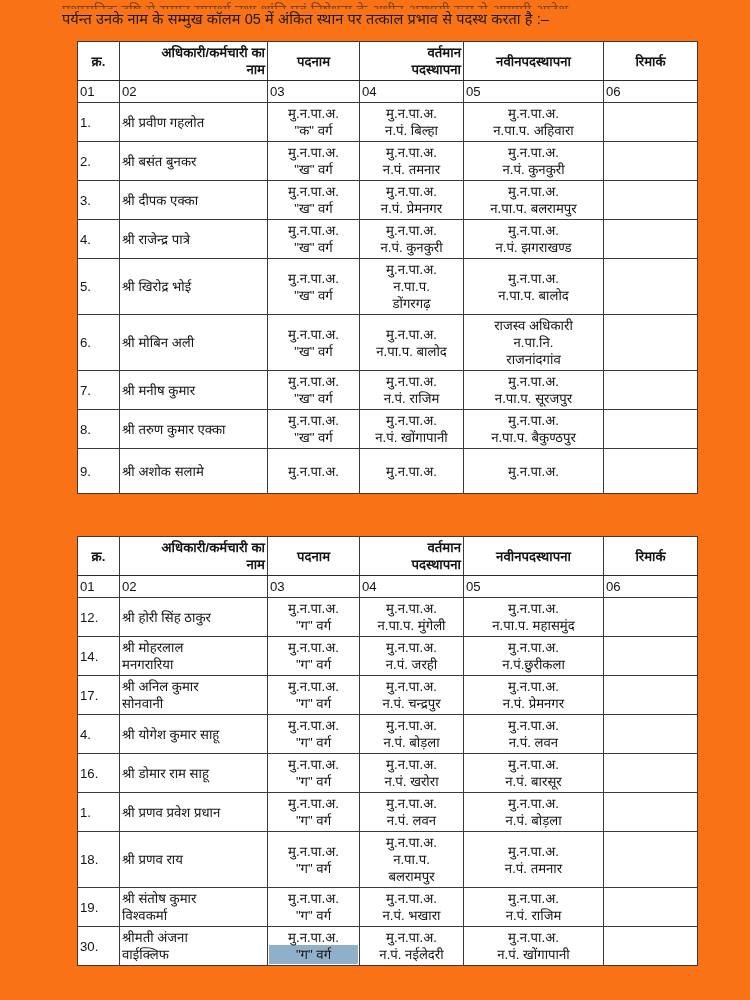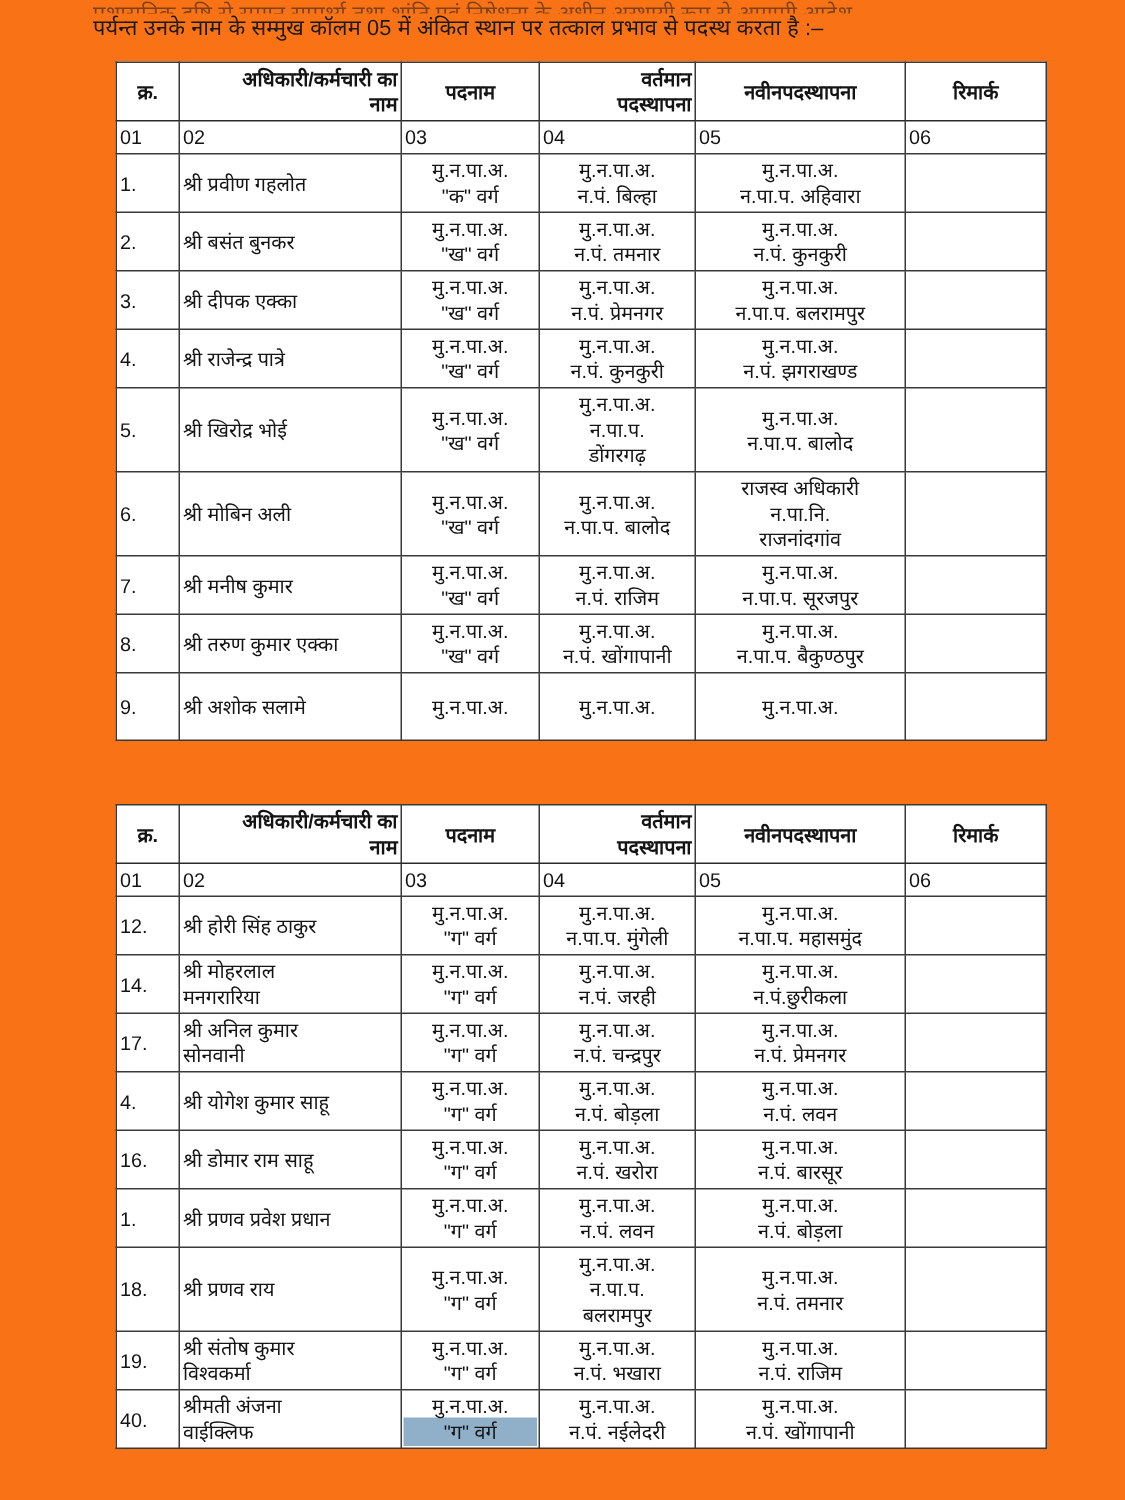--- a/index.html
+++ b/index.html
@@ -498,21 +498,21 @@
               <span class="line">मु.न.पा.अ.</span>
               <span class="line">न.पं. भखारा</span>
             </td>
             <td class="cell-c">
               <span class="line">मु.न.पा.अ.</span>
               <span class="line">न.पं. राजिम</span>
             </td>
             <td class="cell-c">&nbsp;</td>
           </tr>
           <tr>
-            <td class="cell-sr">40.</td>
+            <td class="cell-sr">30.</td>
             <td class="cell-name">
               <span class="line">श्रीमती अंजना</span>
               <span class="line">वाईक्लिफ</span>
             </td>
             <td class="cell-c">
               <span class="line">मु.न.पा.अ.</span>
               <span class="line highlight" style="background: rgb(143, 176, 200);">"ग" वर्ग</span>
             </td>
             <td class="cell-c">
               <span class="line">मु.न.पा.अ.</span>

